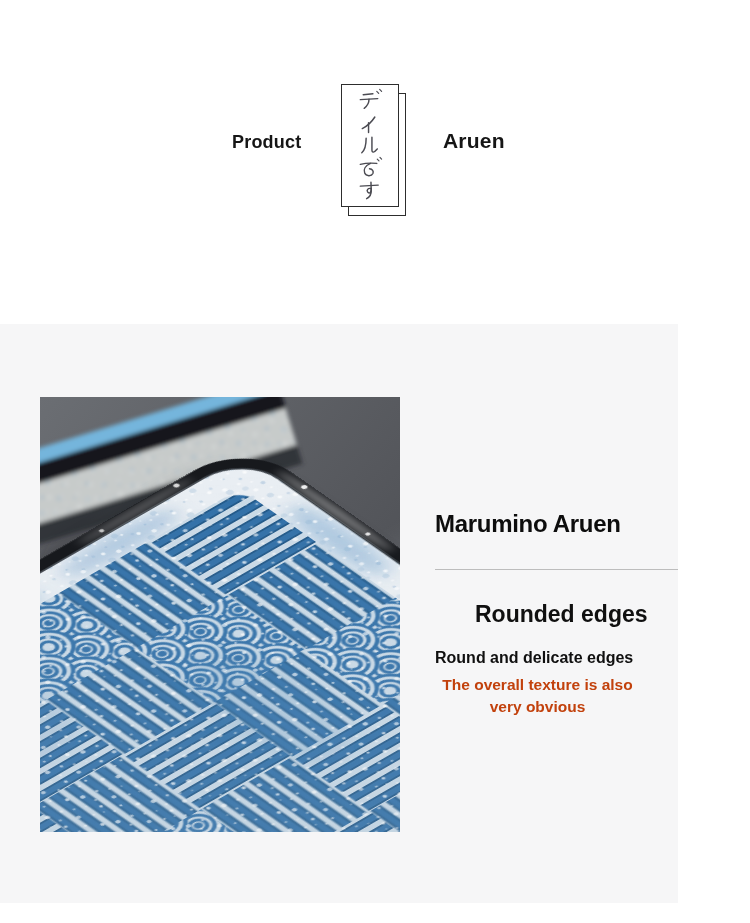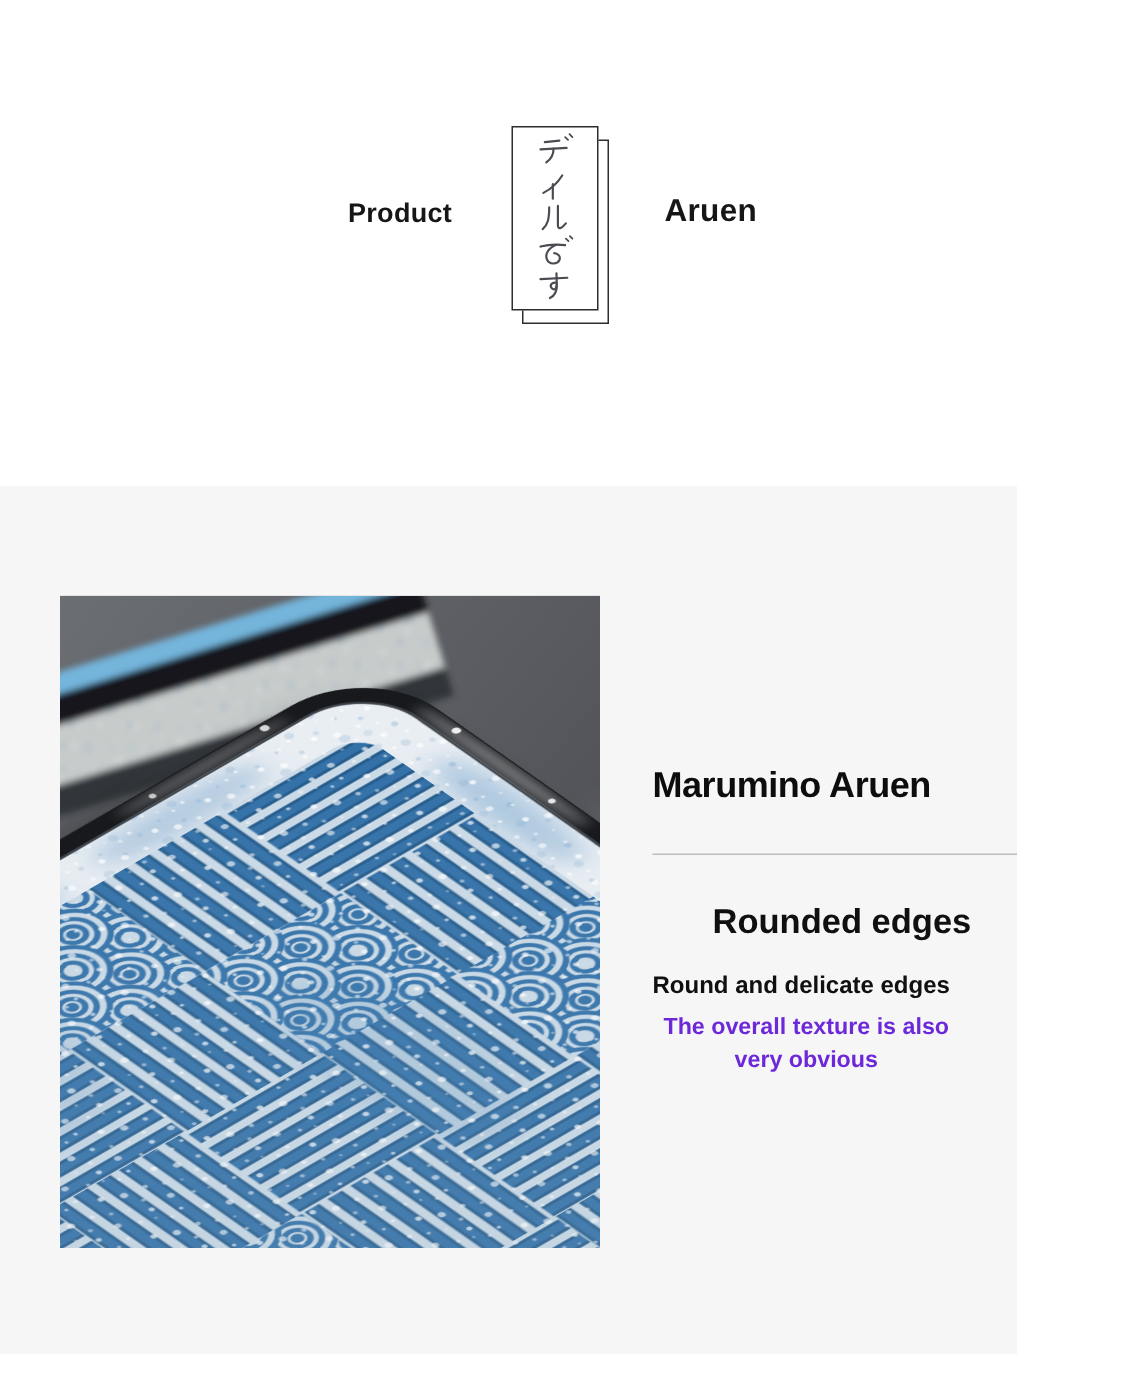--- a/index.html
+++ b/index.html
@@ -16,21 +16,21 @@
          display:flex;align-items:center;justify-content:center;}
   .stamp svg{display:block;}
   
   .section{position:absolute;left:0;top:324px;width:750px;height:579px;background:#f6f6f7;}
   .photo{position:absolute;left:40px;top:73px;width:360px;height:435px;overflow:hidden;}
   .photo svg{display:block;width:360px;height:435px;}
   .info-name{position:absolute;left:435px;top:186px;font-size:24px;font-weight:700;letter-spacing:-.3px;color:#0d0d0d;white-space:nowrap;}
   .divider{position:absolute;left:435px;top:245px;width:273px;height:1px;background:#bdbdbd;}
   .feat-title{position:absolute;left:435px;top:277px;font-size:23px;font-weight:700;color:#101010;white-space:nowrap;margin-left:40px;}
   .feat-sub{position:absolute;left:435px;top:325px;font-size:16px;font-weight:700;color:#101010;white-space:nowrap;}
-  .feat-desc{position:absolute;left:435px;top:350px;width:205px;font-size:15.5px;font-weight:700;color:#6d28d9;line-height:22px;}
+  .feat-desc{position:absolute;left:435px;top:350px;width:205px;font-size:15.5px;font-weight:700;color:#c2410c;line-height:22px;}
   .bottom{position:absolute;left:0;top:903px;width:750px;height:20px;background:#ffffff;}
 </style>
 </head>
 <body>
 
 <div class="page">
 
   <div class="top">
     <div class="lbl lbl-product">Product</div>
 

